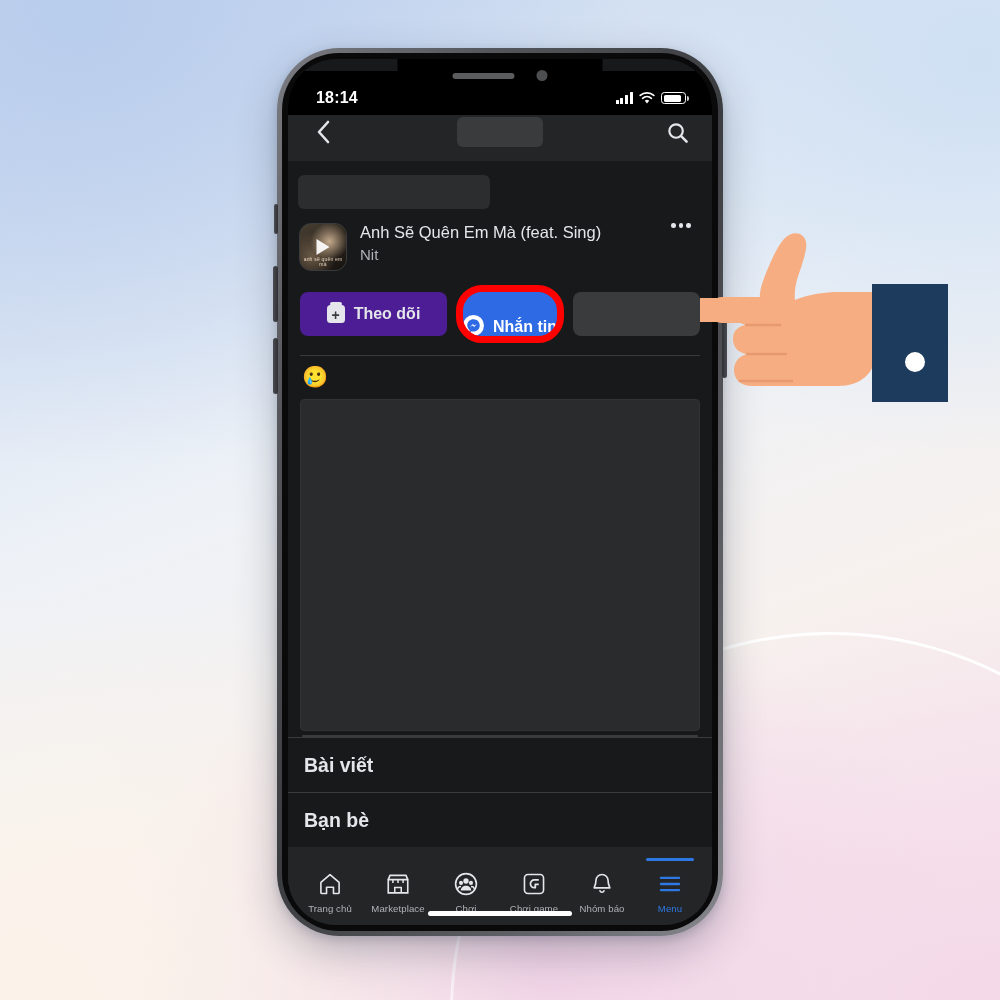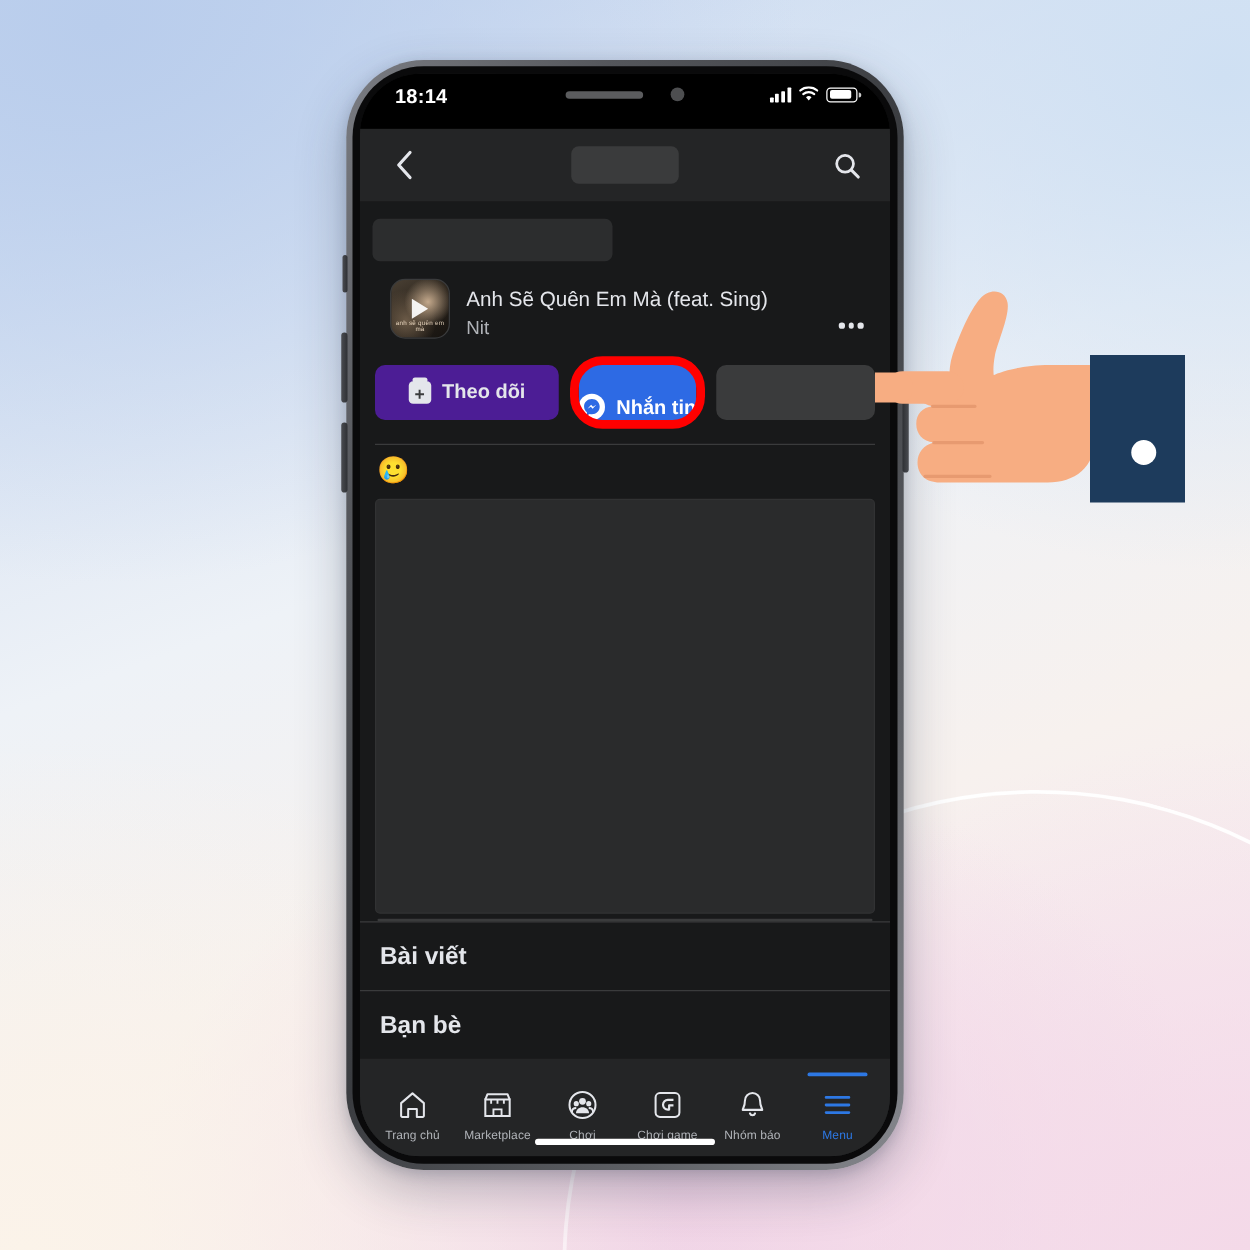--- a/index.html
+++ b/index.html
@@ -70,22 +70,22 @@
     background:#000;
     border-radius:0 0 20px 20px;
     z-index:30;
     display:flex; align-items:center; justify-content:center; gap:22px;
   }
   .speaker{ width:62px; height:6px; border-radius:3px; background:#5b5c5e; }
   .camera { width:11px; height:11px; border-radius:50%; background:#4d4e50; }
 
   
   .statusbar{
-    position:absolute; top:0; left:0; right:0; height:44px;
-    display:flex; align-items:flex-start; justify-content:space-between;
+    position:absolute; top:12px; left:0; right:0; height:44px;
+    display:flex; align-items:center; justify-content:space-between;
     padding:10px 26px 0 28px;
     color:#fff; z-index:25; background:#000;
   }
   .clock{ font-size:16px; font-weight:700; letter-spacing:.2px; }
   .status-icons{ display:flex; align-items:center; gap:6px; }
   .bars{ display:flex; align-items:flex-end; gap:1.7px; height:12px; }
   .bars i{ display:block; width:3.1px; background:#fff; border-radius:.6px; }
   .bars i:nth-child(1){ height:4px; }
   .bars i:nth-child(2){ height:6.5px; }
   .bars i:nth-child(3){ height:9px; }
@@ -110,21 +110,21 @@
   }
   .icon-back{ width:30px; height:30px; display:flex; align-items:center; justify-content:center; cursor:pointer; }
   .search-pill{ flex:1; height:30px; border-radius:6px; background:#3a3b3c; margin:0 8px; max-width:200px; }
   .spacer{ flex:1; }
   .icon-search{ width:30px; height:30px; display:flex; align-items:center; justify-content:center; cursor:pointer; }
 
   .scroller{ flex:1; overflow:hidden; display:flex; flex-direction:column; }
 
   .title-skeleton{ height:34px; width:192px; border-radius:6px; background:#2c2d2e; margin:14px 0 0 10px; }
 
-  .artist-row{ display:flex; align-items:flex-end; padding:14px 14px 10px 24px; gap:13px; }
+  .artist-row{ display:flex; align-items:flex-start; padding:14px 14px 10px 11px; gap:13px; }
   .art{
     width:48px; height:48px; flex:0 0 48px; border-radius:12px; position:relative; overflow:hidden;
     background:
       radial-gradient(circle at 64% 38%, #c4a98c 0%, rgba(196,169,140,0) 46%),
       radial-gradient(circle at 26% 70%, #6b5a47 0%, rgba(107,90,71,0) 52%),
       linear-gradient(150deg,#4a4034 0%,#2b241c 48%,#161310 100%);
     border:1px solid #3a3b3c;
   }
   .art .play{
     position:absolute; left:50%; top:50%; transform:translate(-50%,-50%);

